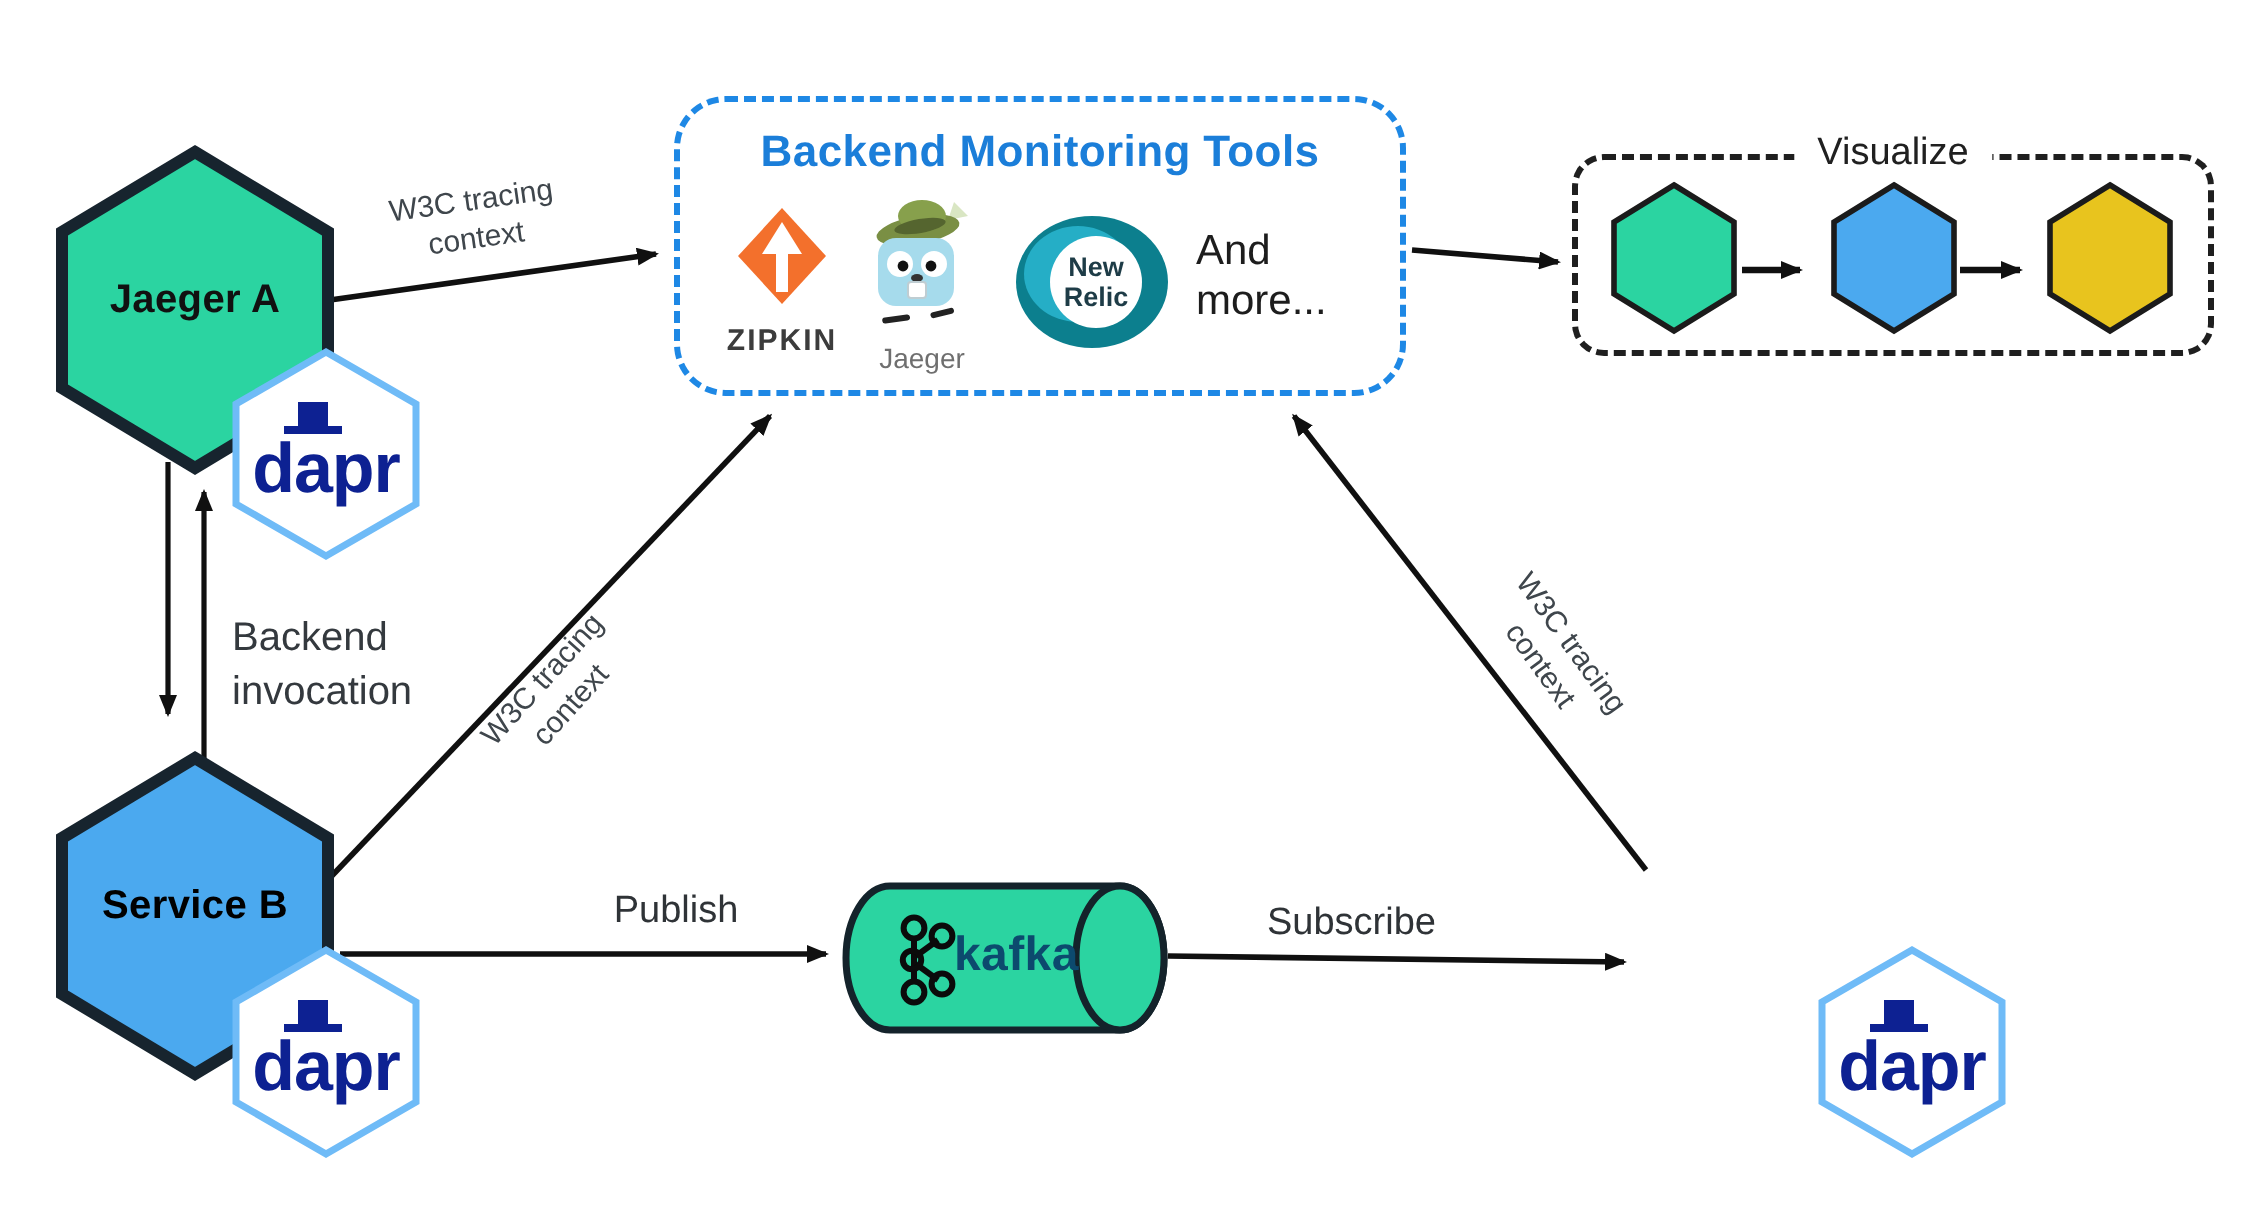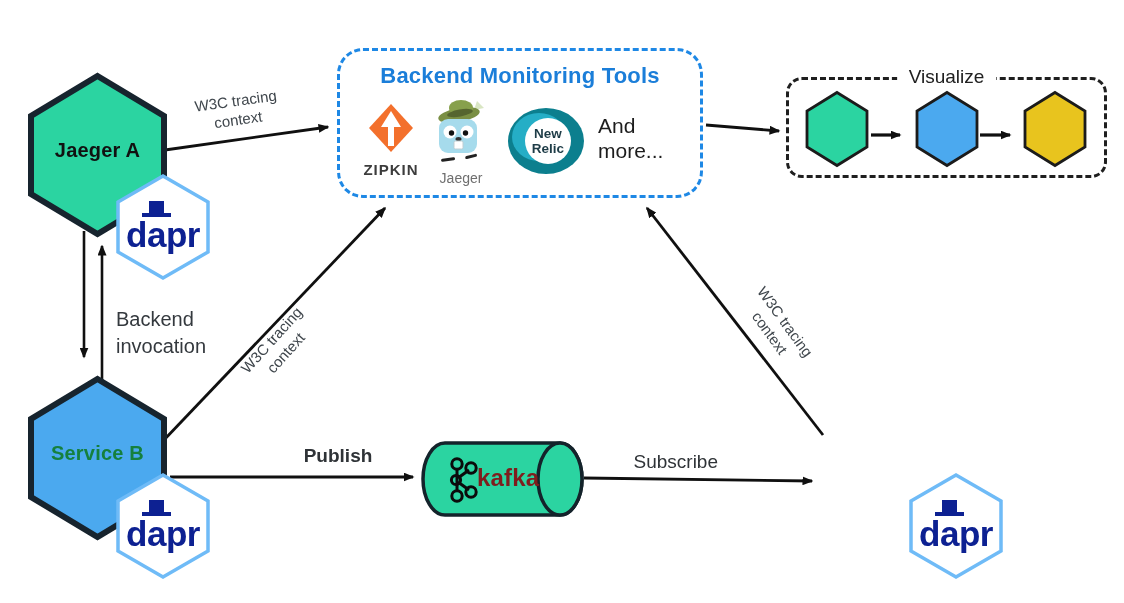--- a/index.html
+++ b/index.html
@@ -14,21 +14,21 @@
   #arrows { position:absolute; left:0; top:0; width:1124px; height:603px; z-index:1; }
 
   
   .hex-node { position:absolute; width:145px; height:166px; z-index:2; }
   .hex-node svg { position:absolute; left:0; top:0; }
   .hex-label {
     position:absolute; left:0; top:67px; width:100%;
     text-align:center; font-size:20px; font-weight:bold; color:#111;
     letter-spacing:0.2px;
   }
-  .hex-label.light { color:#15803d; }
+  .hex-label.light { color:#000000; }
 
   
   .dapr-badge { position:absolute; width:100px; height:108px; z-index:3; }
   .dapr-badge svg { position:absolute; left:0; top:0; }
   .dapr-word {
     position:absolute; left:0; top:42px; width:100%; text-align:center;
     font-size:35px; font-weight:bold; color:#0D2192; letter-spacing:-0.5px;
   }
   .dapr-hat-crown { position:absolute; left:36px; top:28px; width:15px; height:13px; background:#0D2192; }
   .dapr-hat-brim  { position:absolute; left:29px; top:40px; width:29px; height:4px;  background:#0D2192; }
@@ -62,31 +62,31 @@
   #visualize-title {
     position:absolute; left:50%; top:-14px; transform:translateX(-50%);
     background:#ffffff; padding:0 12px; font-size:19px; color:#202020;
     white-space:nowrap;
   }
   .vis-hex { position:absolute; top:10px; width:68px; height:78px; }
 
   
   #kafka-label {
     position:absolute; left:477px; top:464px; width:110px; z-index:2;
-    font-size:24px; font-weight:bold; color:#7f1d1d; letter-spacing:0.2px;
+    font-size:24px; font-weight:bold; color:#0c4a6e; letter-spacing:0.2px;
   }
 
   
   .edge-label { position:absolute; z-index:4; color:#3F464C; }
   .two-line { text-align:center; line-height:1.25; }
   #w3c-a { left:167px; top:92px;  width:140px; font-size:15px; transform:rotate(-8deg); }
   #w3c-b { left:209px; top:328px; width:140px; font-size:15px; transform:rotate(-48deg); }
   #w3c-c { left:707px; top:309px; width:140px; font-size:15px; transform:rotate(54deg); }
   #invocation-label { left:116px; top:306px; font-size:20px; color:#34393E; line-height:1.35; }
-  #publish-label   { left:278px; top:445px; width:120px; text-align:center; font-size:19px; color:#2F3337;font-weight:bold; }
+  #publish-label   { left:278px; top:445px; width:120px; text-align:center; font-size:19px; color:#2F3337; }
   #subscribe-label { left:598px; top:451px; width:120px; text-align:right; font-size:19px; color:#2F3337; }
 </style>
 </head>
 <body>
 
 <div id="canvas">
 
   <svg id="arrows" viewBox="0 0 1124 603">
     <defs>
       <marker id="ah" markerWidth="11" markerHeight="9" refX="9.5" refY="4.5" orient="auto" markerUnits="userSpaceOnUse">

